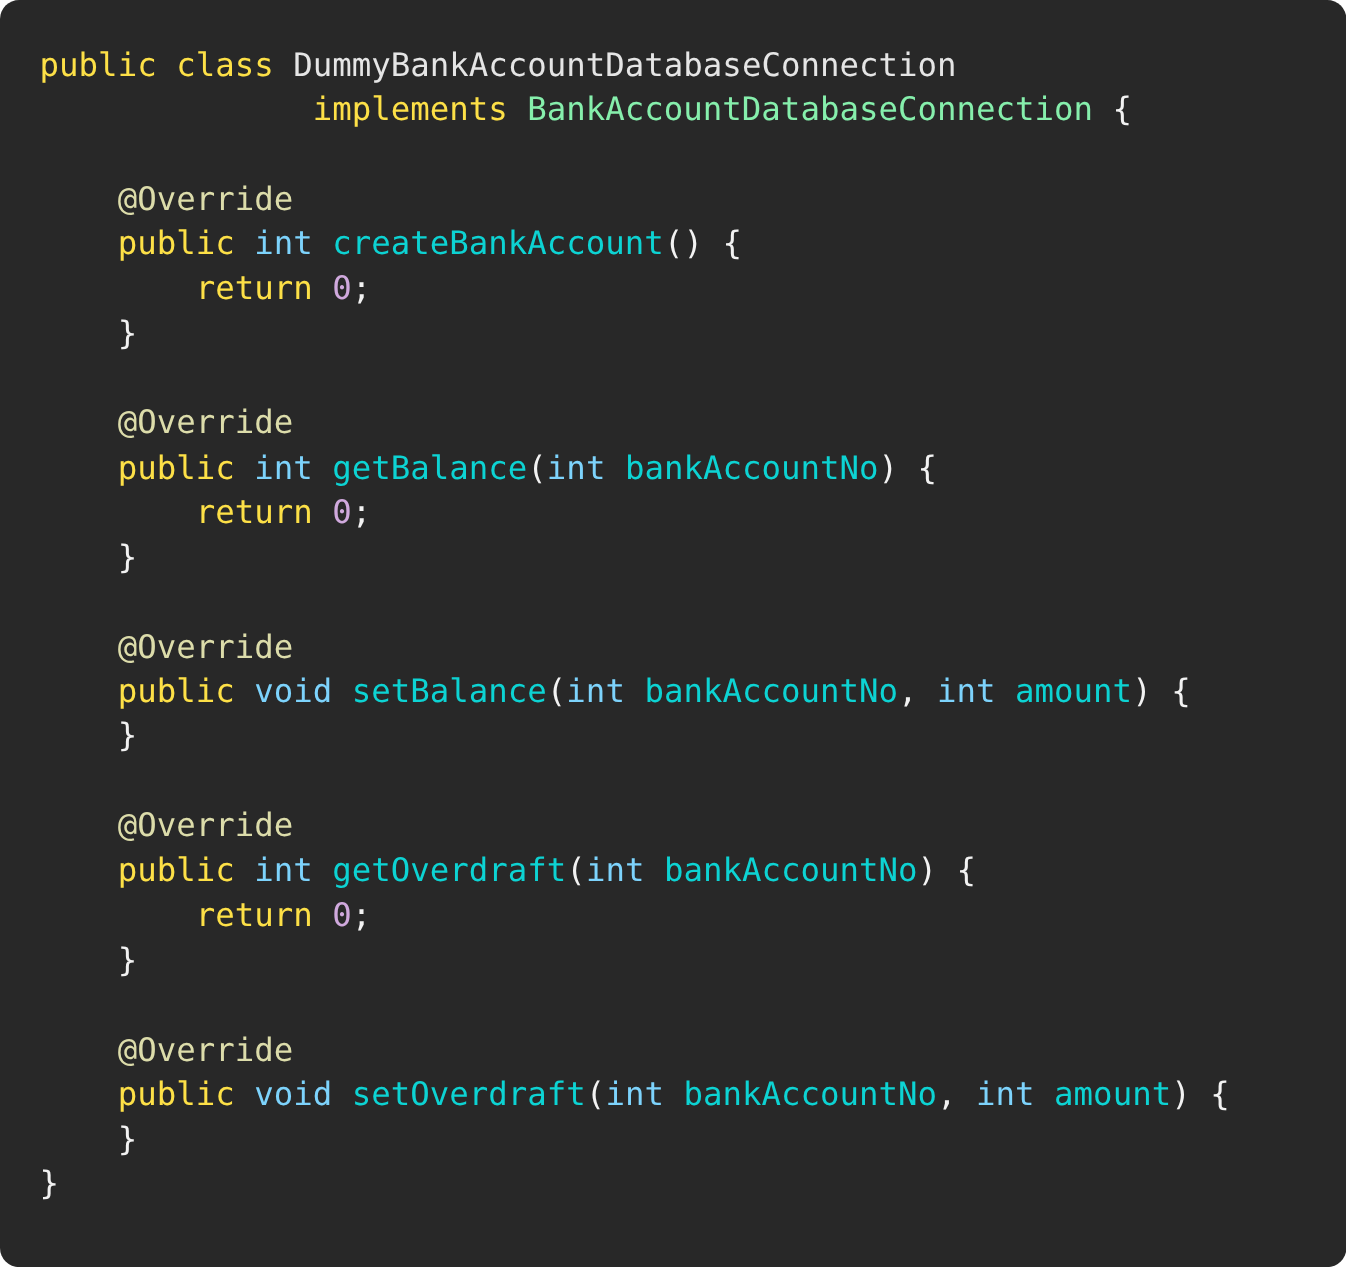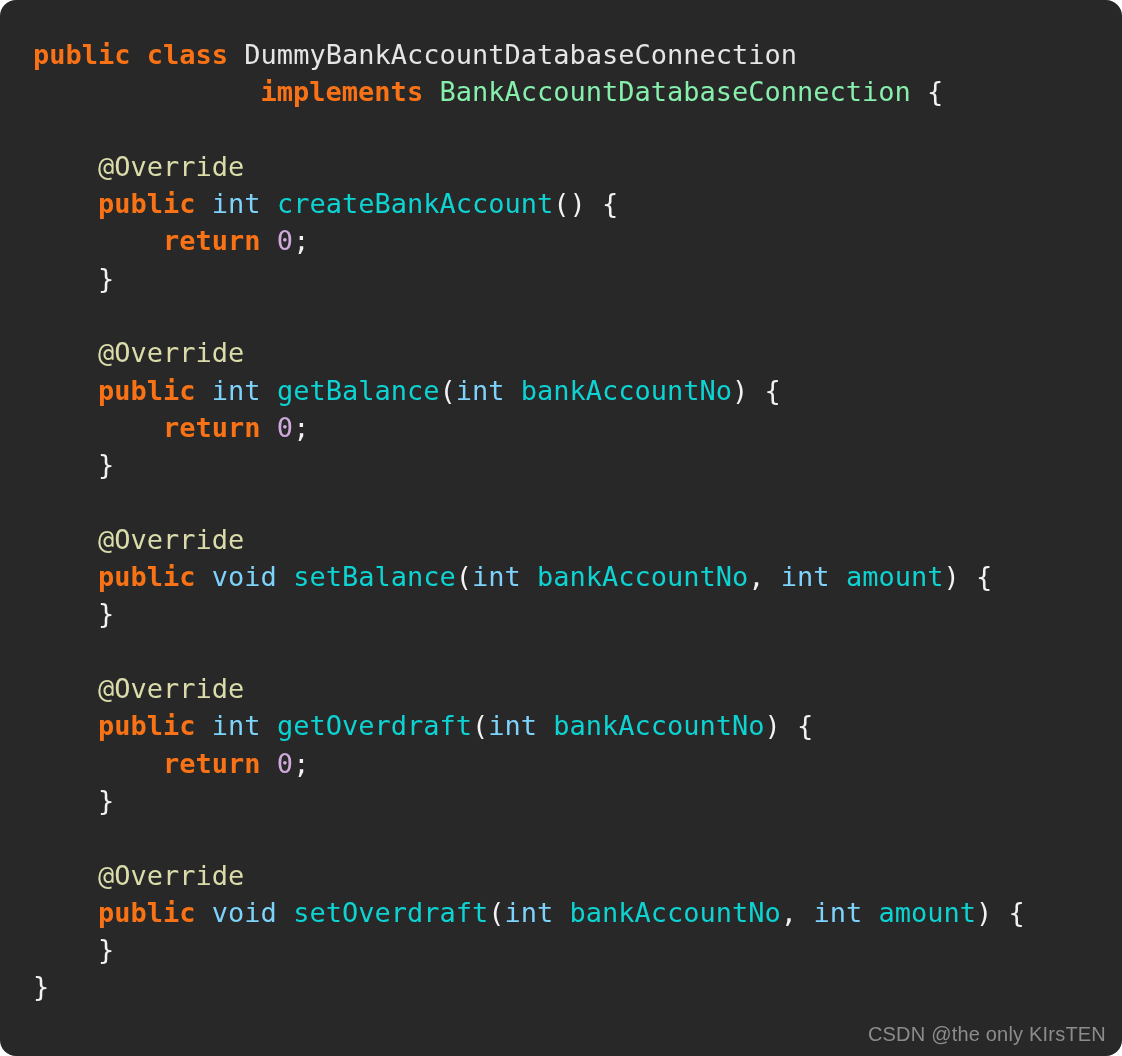--- a/index.html
+++ b/index.html
@@ -38,21 +38,21 @@
   }
 
   .line {
     display: block;
     height: 37.3px;
     padding-left: 33px;
     white-space: pre;
   }
 
   
-  .kw       { color: #f97316; font-weight: bold; }  
+  .kw       { color: #fde047; }  
   .type     { color: #7dd3fc; }  
   .cls      { color: #e5e5e5; }  
   .iface    { color: #86efac; }  
   .ident    { color: #0dd3d3; text-align: center; }
   .anno     { color: #dcdcaa; margin-top: 28px; }  
   .num      { color: #d0a9dd; }  
   .punc     { color: #f2f2f2; }  
 
   #watermark {
     position: absolute;
@@ -65,14 +65,13 @@
     white-space: pre;
   }
 </style>
 </head>
 <body>
 
 <div id="code-card">
 
   <pre class="code-block"><span class="line"><span class="kw">public</span><span class="punc"> </span><span class="kw">class</span><span class="punc"> </span><span class="cls">DummyBankAccountDatabaseConnection</span></span><span class="line"><span class="punc">              </span><span class="kw">implements</span><span class="punc"> </span><span class="iface">BankAccountDatabaseConnection</span><span class="punc"> </span><span class="punc">{</span></span><span class="line"> </span><span class="line"><span class="punc">    </span><span class="anno">@Override</span></span><span class="line"><span class="punc">    </span><span class="kw">public</span><span class="punc"> </span><span class="type">int</span><span class="punc"> </span><span class="ident">createBankAccount</span><span class="punc">() {</span></span><span class="line"><span class="punc">        </span><span class="kw">return</span><span class="punc"> </span><span class="num">0</span><span class="punc">;</span></span><span class="line"><span class="punc">    </span><span class="punc">}</span></span><span class="line"> </span><span class="line"><span class="punc">    </span><span class="anno">@Override</span></span><span class="line"><span class="punc">    </span><span class="kw">public</span><span class="punc"> </span><span class="type">int</span><span class="punc"> </span><span class="ident">getBalance</span><span class="punc">(</span><span class="type">int</span><span class="punc"> </span><span class="ident">bankAccountNo</span><span class="punc">) {</span></span><span class="line"><span class="punc">        </span><span class="kw">return</span><span class="punc"> </span><span class="num">0</span><span class="punc">;</span></span><span class="line"><span class="punc">    </span><span class="punc">}</span></span><span class="line"> </span><span class="line"><span class="punc">    </span><span class="anno">@Override</span></span><span class="line"><span class="punc">    </span><span class="kw">public</span><span class="punc"> </span><span class="type">void</span><span class="punc"> </span><span class="ident">setBalance</span><span class="punc">(</span><span class="type">int</span><span class="punc"> </span><span class="ident">bankAccountNo</span><span class="punc">, </span><span class="type">int</span><span class="punc"> </span><span class="ident">amount</span><span class="punc">) {</span></span><span class="line"><span class="punc">    </span><span class="punc">}</span></span><span class="line"> </span><span class="line"><span class="punc">    </span><span class="anno">@Override</span></span><span class="line"><span class="punc">    </span><span class="kw">public</span><span class="punc"> </span><span class="type">int</span><span class="punc"> </span><span class="ident">getOverdraft</span><span class="punc">(</span><span class="type">int</span><span class="punc"> </span><span class="ident">bankAccountNo</span><span class="punc">) {</span></span><span class="line"><span class="punc">        </span><span class="kw">return</span><span class="punc"> </span><span class="num">0</span><span class="punc">;</span></span><span class="line"><span class="punc">    </span><span class="punc">}</span></span><span class="line"> </span><span class="line"><span class="punc">    </span><span class="anno">@Override</span></span><span class="line"><span class="punc">    </span><span class="kw">public</span><span class="punc"> </span><span class="type">void</span><span class="punc"> </span><span class="ident">setOverdraft</span><span class="punc">(</span><span class="type">int</span><span class="punc"> </span><span class="ident">bankAccountNo</span><span class="punc">, </span><span class="type">int</span><span class="punc"> </span><span class="ident">amount</span><span class="punc">) {</span></span><span class="line"><span class="punc">    </span><span class="punc">}</span></span><span class="line"><span class="punc">}</span></span></pre>
 
-  <div id="watermark">CSDN @the only KIrsTEN</div>
 </div>
 
 </body></html>

